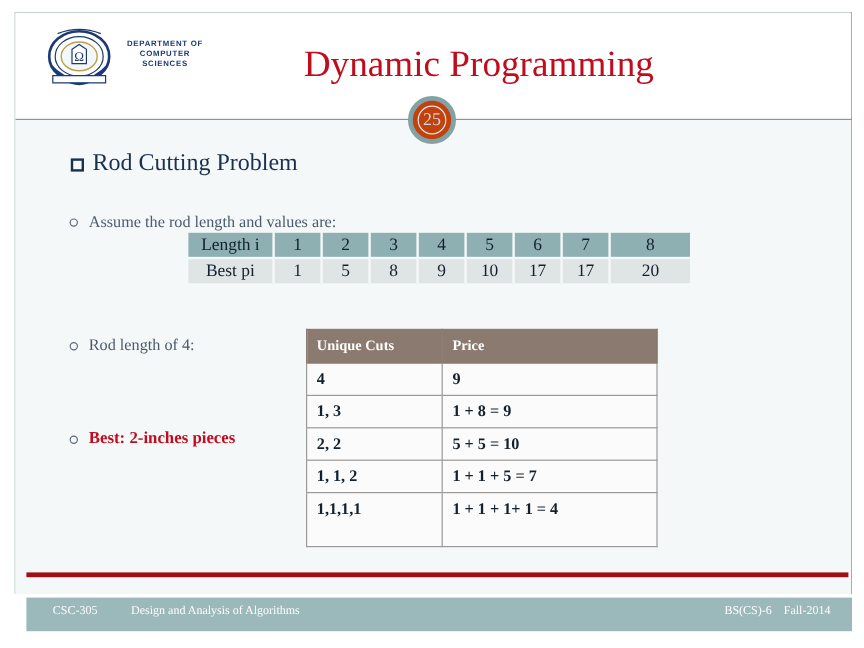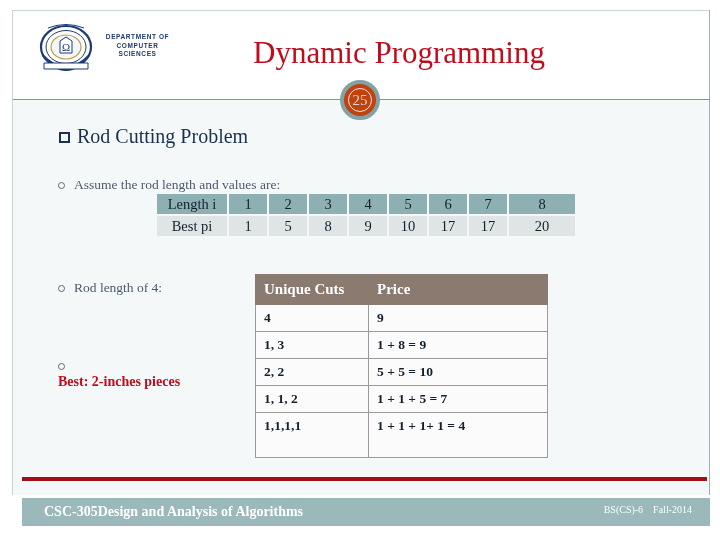--- a/index.html
+++ b/index.html
@@ -84,21 +84,21 @@
     font-size:13.5px;color:#4b5b6b;
     display:flex;align-items:flex-start;gap:9px;margin-top:15px;
   }
   .circ{
     display:inline-block;width:7px;height:7px;border-radius:50%;
     border:1px solid #5c6b7a;box-sizing:border-box;
     position:relative;top:5px;flex:none;
   }
   #b-assume{left:58px;top:162px;}
   #b-rod4{left:58px;top:265px;}
-  #b-best{left:58px;top:343px;color:#c00d1e;font-weight:bold;font-size:14px;flex-direction:column;}
+  #b-best{left:58px;top:343px;color:#c00d1e;font-weight:bold;font-size:14px;}
   #b-best .circ{border-color:#5c6b7a;}
 
   
   .lp-table{
     position:absolute;left:155px;top:192px;
     border-collapse:separate;border-spacing:2px;
     font-family:"Liberation Serif", serif;
     font-size:14.5px;color:#12202e;
   }
   .lp-table td{
@@ -114,21 +114,21 @@
   
   .uc-table{
     position:absolute;left:255px;top:274px;width:293px;
     border-collapse:collapse;
     font-family:"Liberation Serif", serif;
     font-size:13.5px;color:#14212c;
     background:#fbfbfb;
   }
   .uc-table th{
     background:#8a7a70;color:#ffffff;
-    text-align:left;font-weight:bold;font-size:15px;
+    text-align:left;font-weight:bold;font-size:12px;
     padding:6px 0 6px 8px;
     border:1px solid #8a7a70;
   }
   .uc-table td{
     border:1px solid #9a9a9a;
     padding:5px 0 5px 8px;
     background:#fbfbfb;
     vertical-align:top;
     font-weight:bold;
   }
@@ -139,22 +139,22 @@
     position:absolute;left:22px;top:477px;width:685px;height:4px;
     background:#9e0f16;
   }
   .footer{
     position:absolute;left:22px;top:498px;width:688px;height:28px;
     background:#9bb8ba;
   }
   .footer .left{
     position:absolute;left:22px;top:6px;
     font-family:"Liberation Serif", serif;
-    font-size:14px;color:#ffffff;
-    display:flex;gap:0;font-weight:bold;
+    font-size:10px;color:#ffffff;
+    display:flex;gap:28px;
   }
   .footer .right{
     position:absolute;right:18px;top:6px;
     font-family:"Liberation Serif", serif;
     font-size:10px;color:#ffffff;
     display:flex;gap:10px;padding-left:12px;
   }
 </style>
 </head>
 <body>

